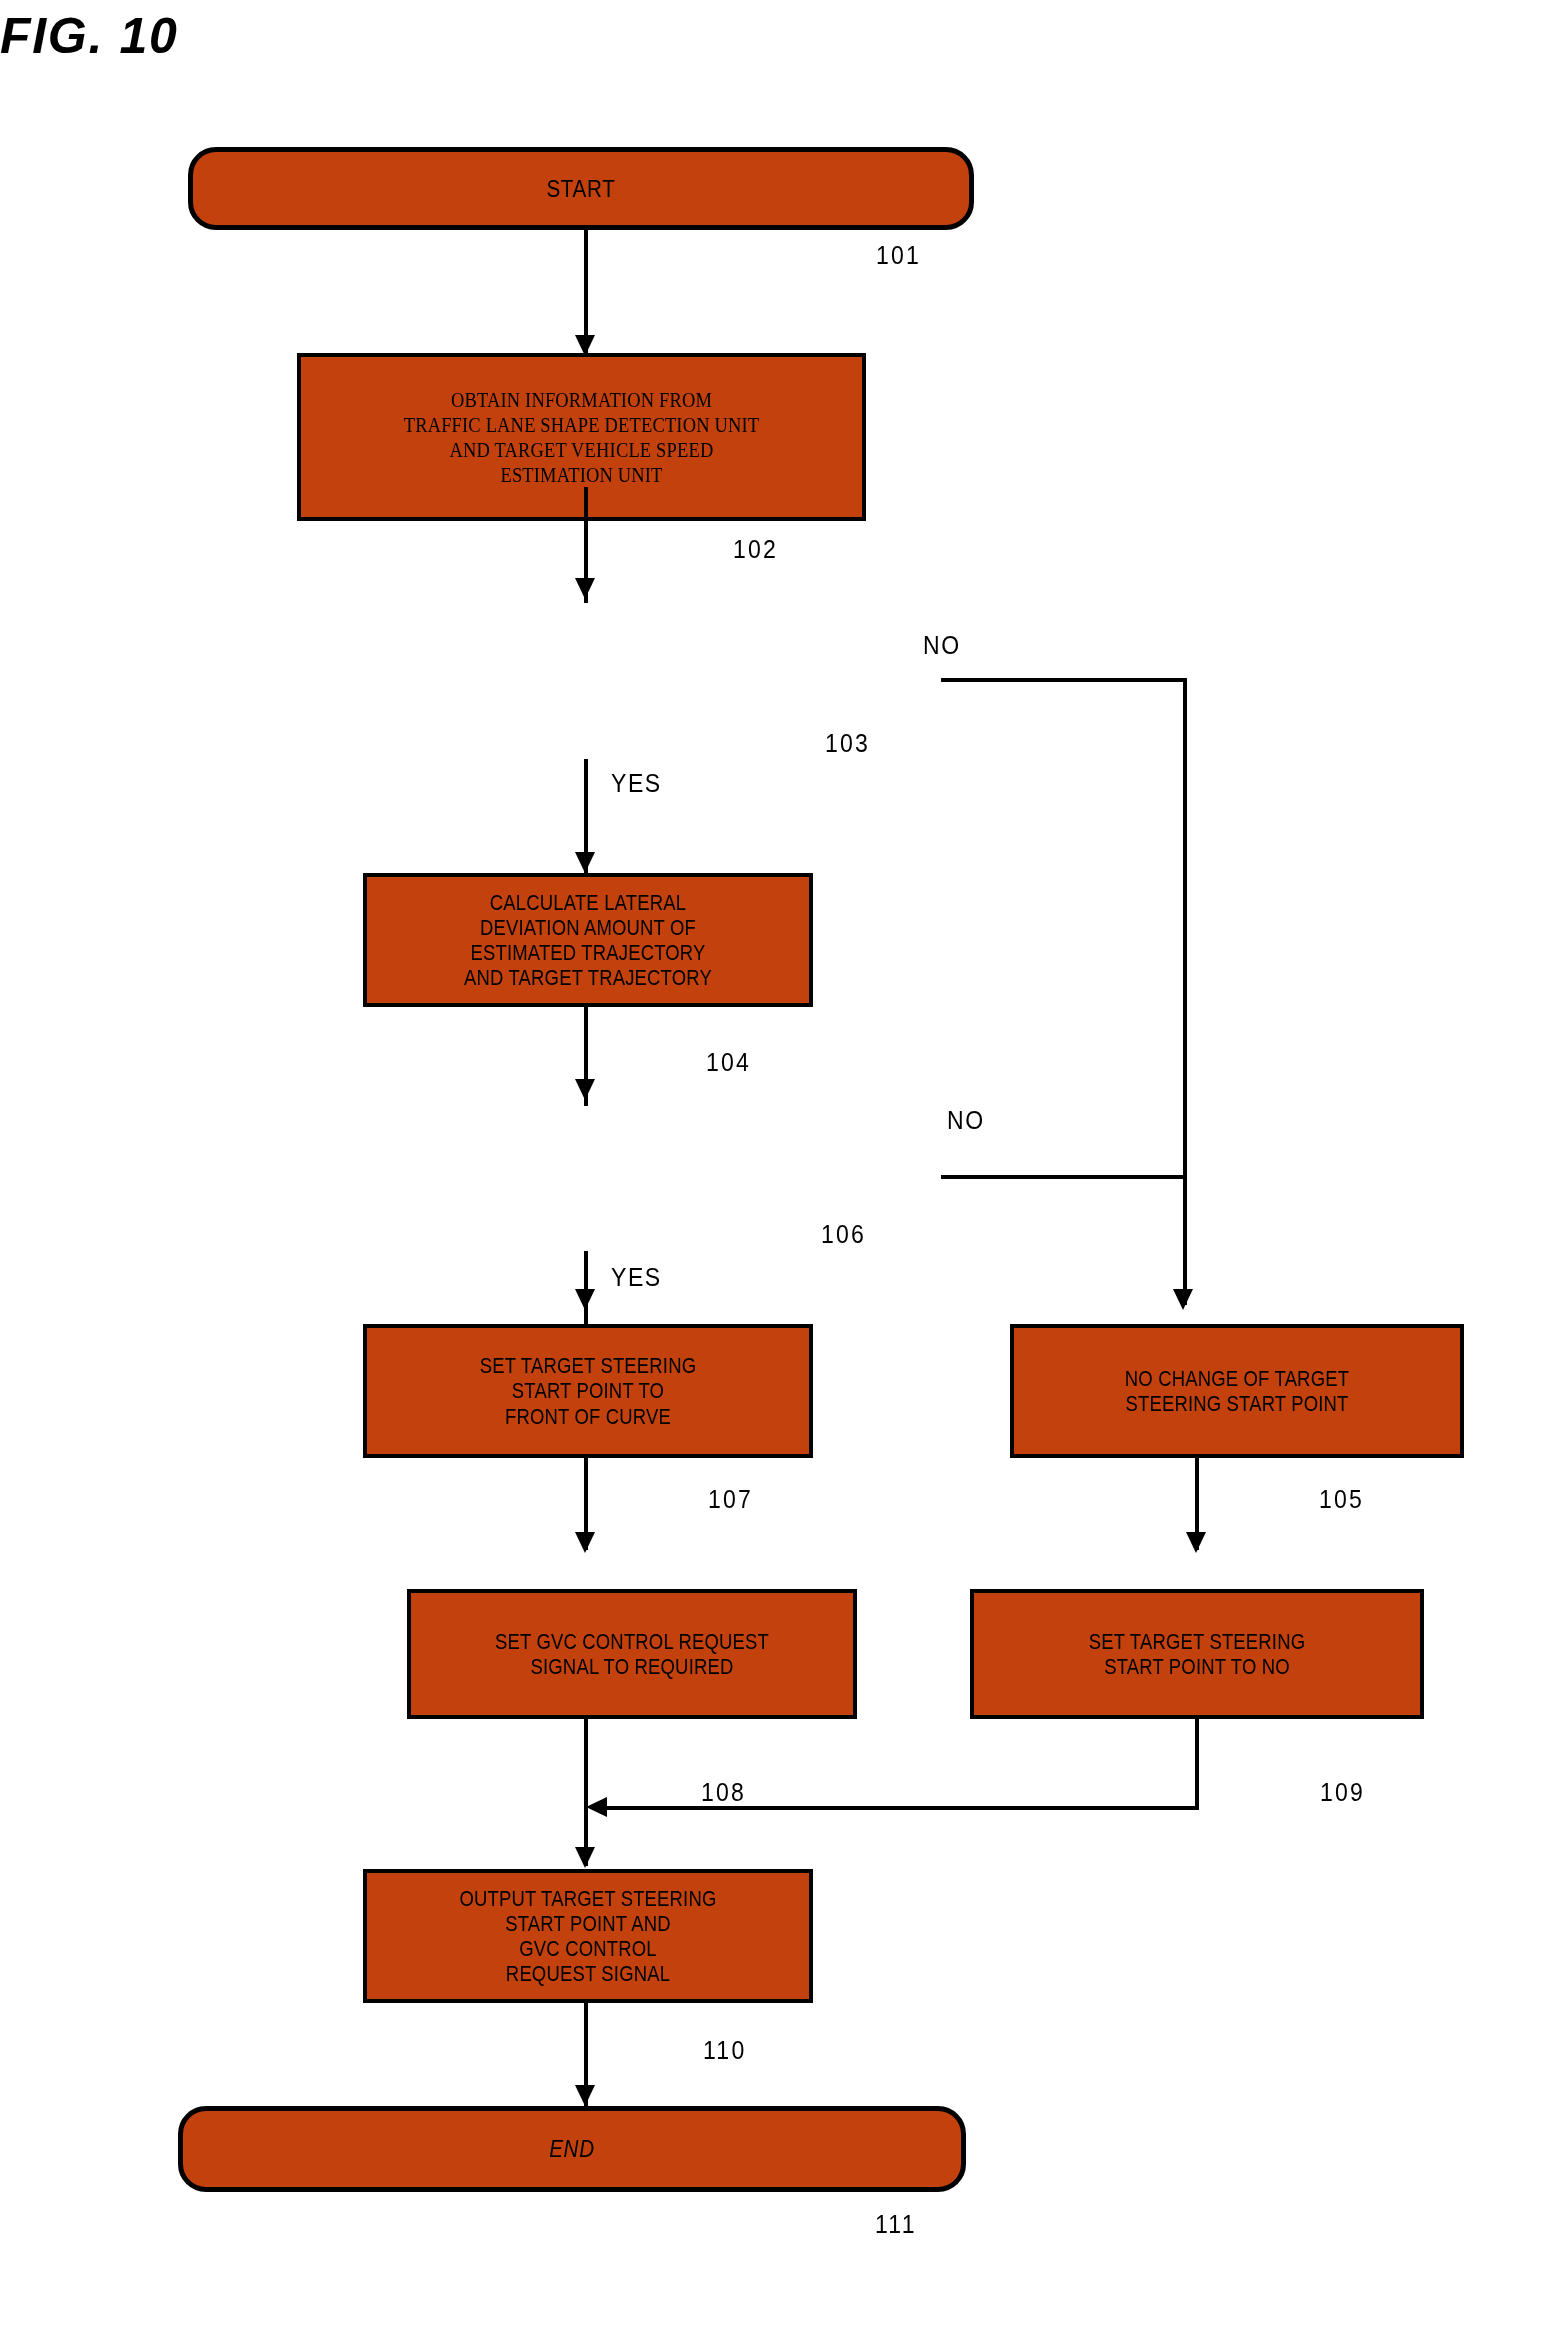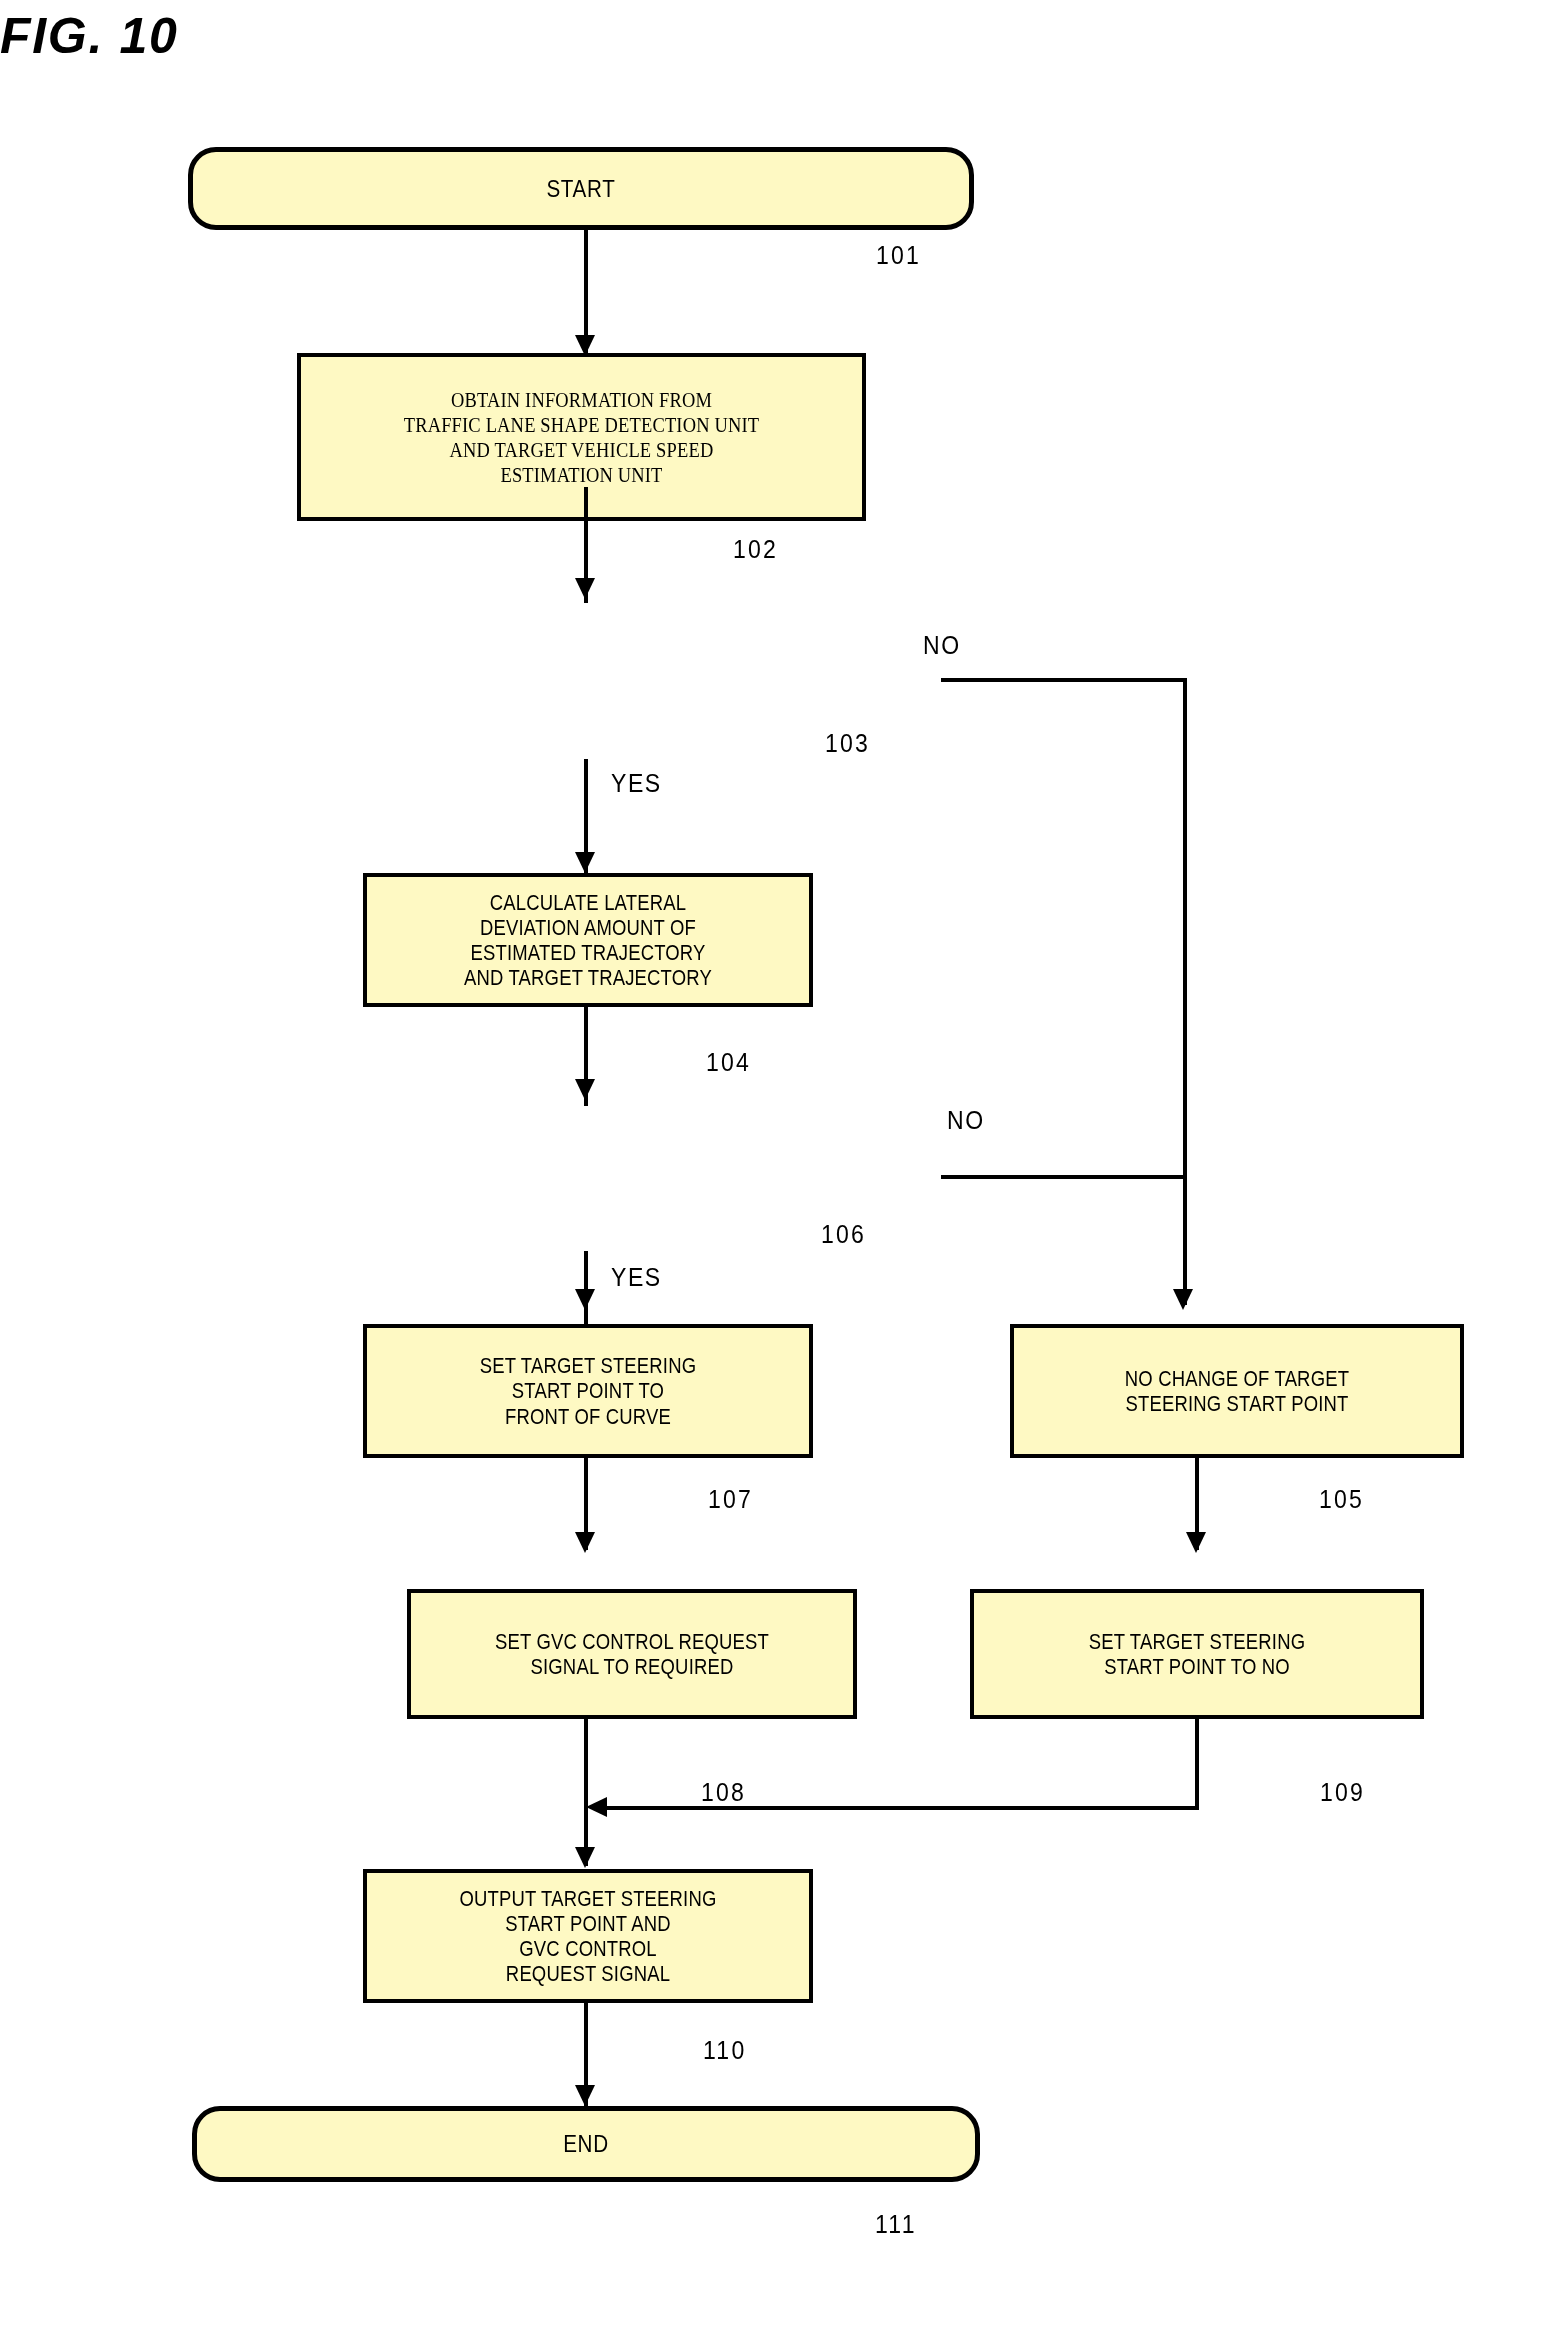--- a/index.html
+++ b/index.html
@@ -4,21 +4,21 @@
 <style>
   html,body{margin:0;padding:0;background:#ffffff;}
   body{width:1566px;height:2342px;position:relative;
        font-family:"Liberation Sans","DejaVu Sans",sans-serif;color:#000;}
   #figure{position:absolute;inset:0;}
 
   .title{position:absolute;left:0;top:6.6px;width:1566px;
          font-size:50px;font-style:italic;font-weight:bold;letter-spacing:1.7px;}
 
   
-  .node{position:absolute;box-sizing:border-box;background:#fef9c3;
+  .node{position:absolute;box-sizing:border-box;background:#c2410c;
         display:flex;align-items:center;justify-content:center;text-align:center;}
   .proc{border:4.1px solid #000;}
   .term{border:5px solid #000;border-radius:28px;}
   .node .txt{font-size:22px;line-height:1.14;letter-spacing:0.2px;
              transform:scaleX(.84);transform-origin:center;white-space:pre;
              width:150%;}
   .term .txt{font-size:24px;letter-spacing:0.8px;transform:scaleX(.86);}
 
   
   .dia{position:absolute;}
@@ -144,19 +144,19 @@
     <div class="txt">OUTPUT TARGET STEERING
 START POINT AND
 GVC CONTROL
 REQUEST SIGNAL</div>
   </div>
   <div class="ref" style="left:703px;top:2036px;">110</div>
 
   <div class="ln vl" style="left:584px;top:2003px;width:4.1px;height:104px;"></div>
   <div class="arw arw-d" style="left:575px;top:2085px;"></div>
 
-  <div class="node term" style="left:192px;top:2106px;width:788px;height:76px;">
+  <div class="node term" style="left:178px;top:2106px;width:788px;height:86px;font-style:italic;">
     <div class="txt">END</div>
   </div>
   <div class="ref" style="left:875px;top:2210px;">111</div>
 
 </div>
 
 
 </body></html>

